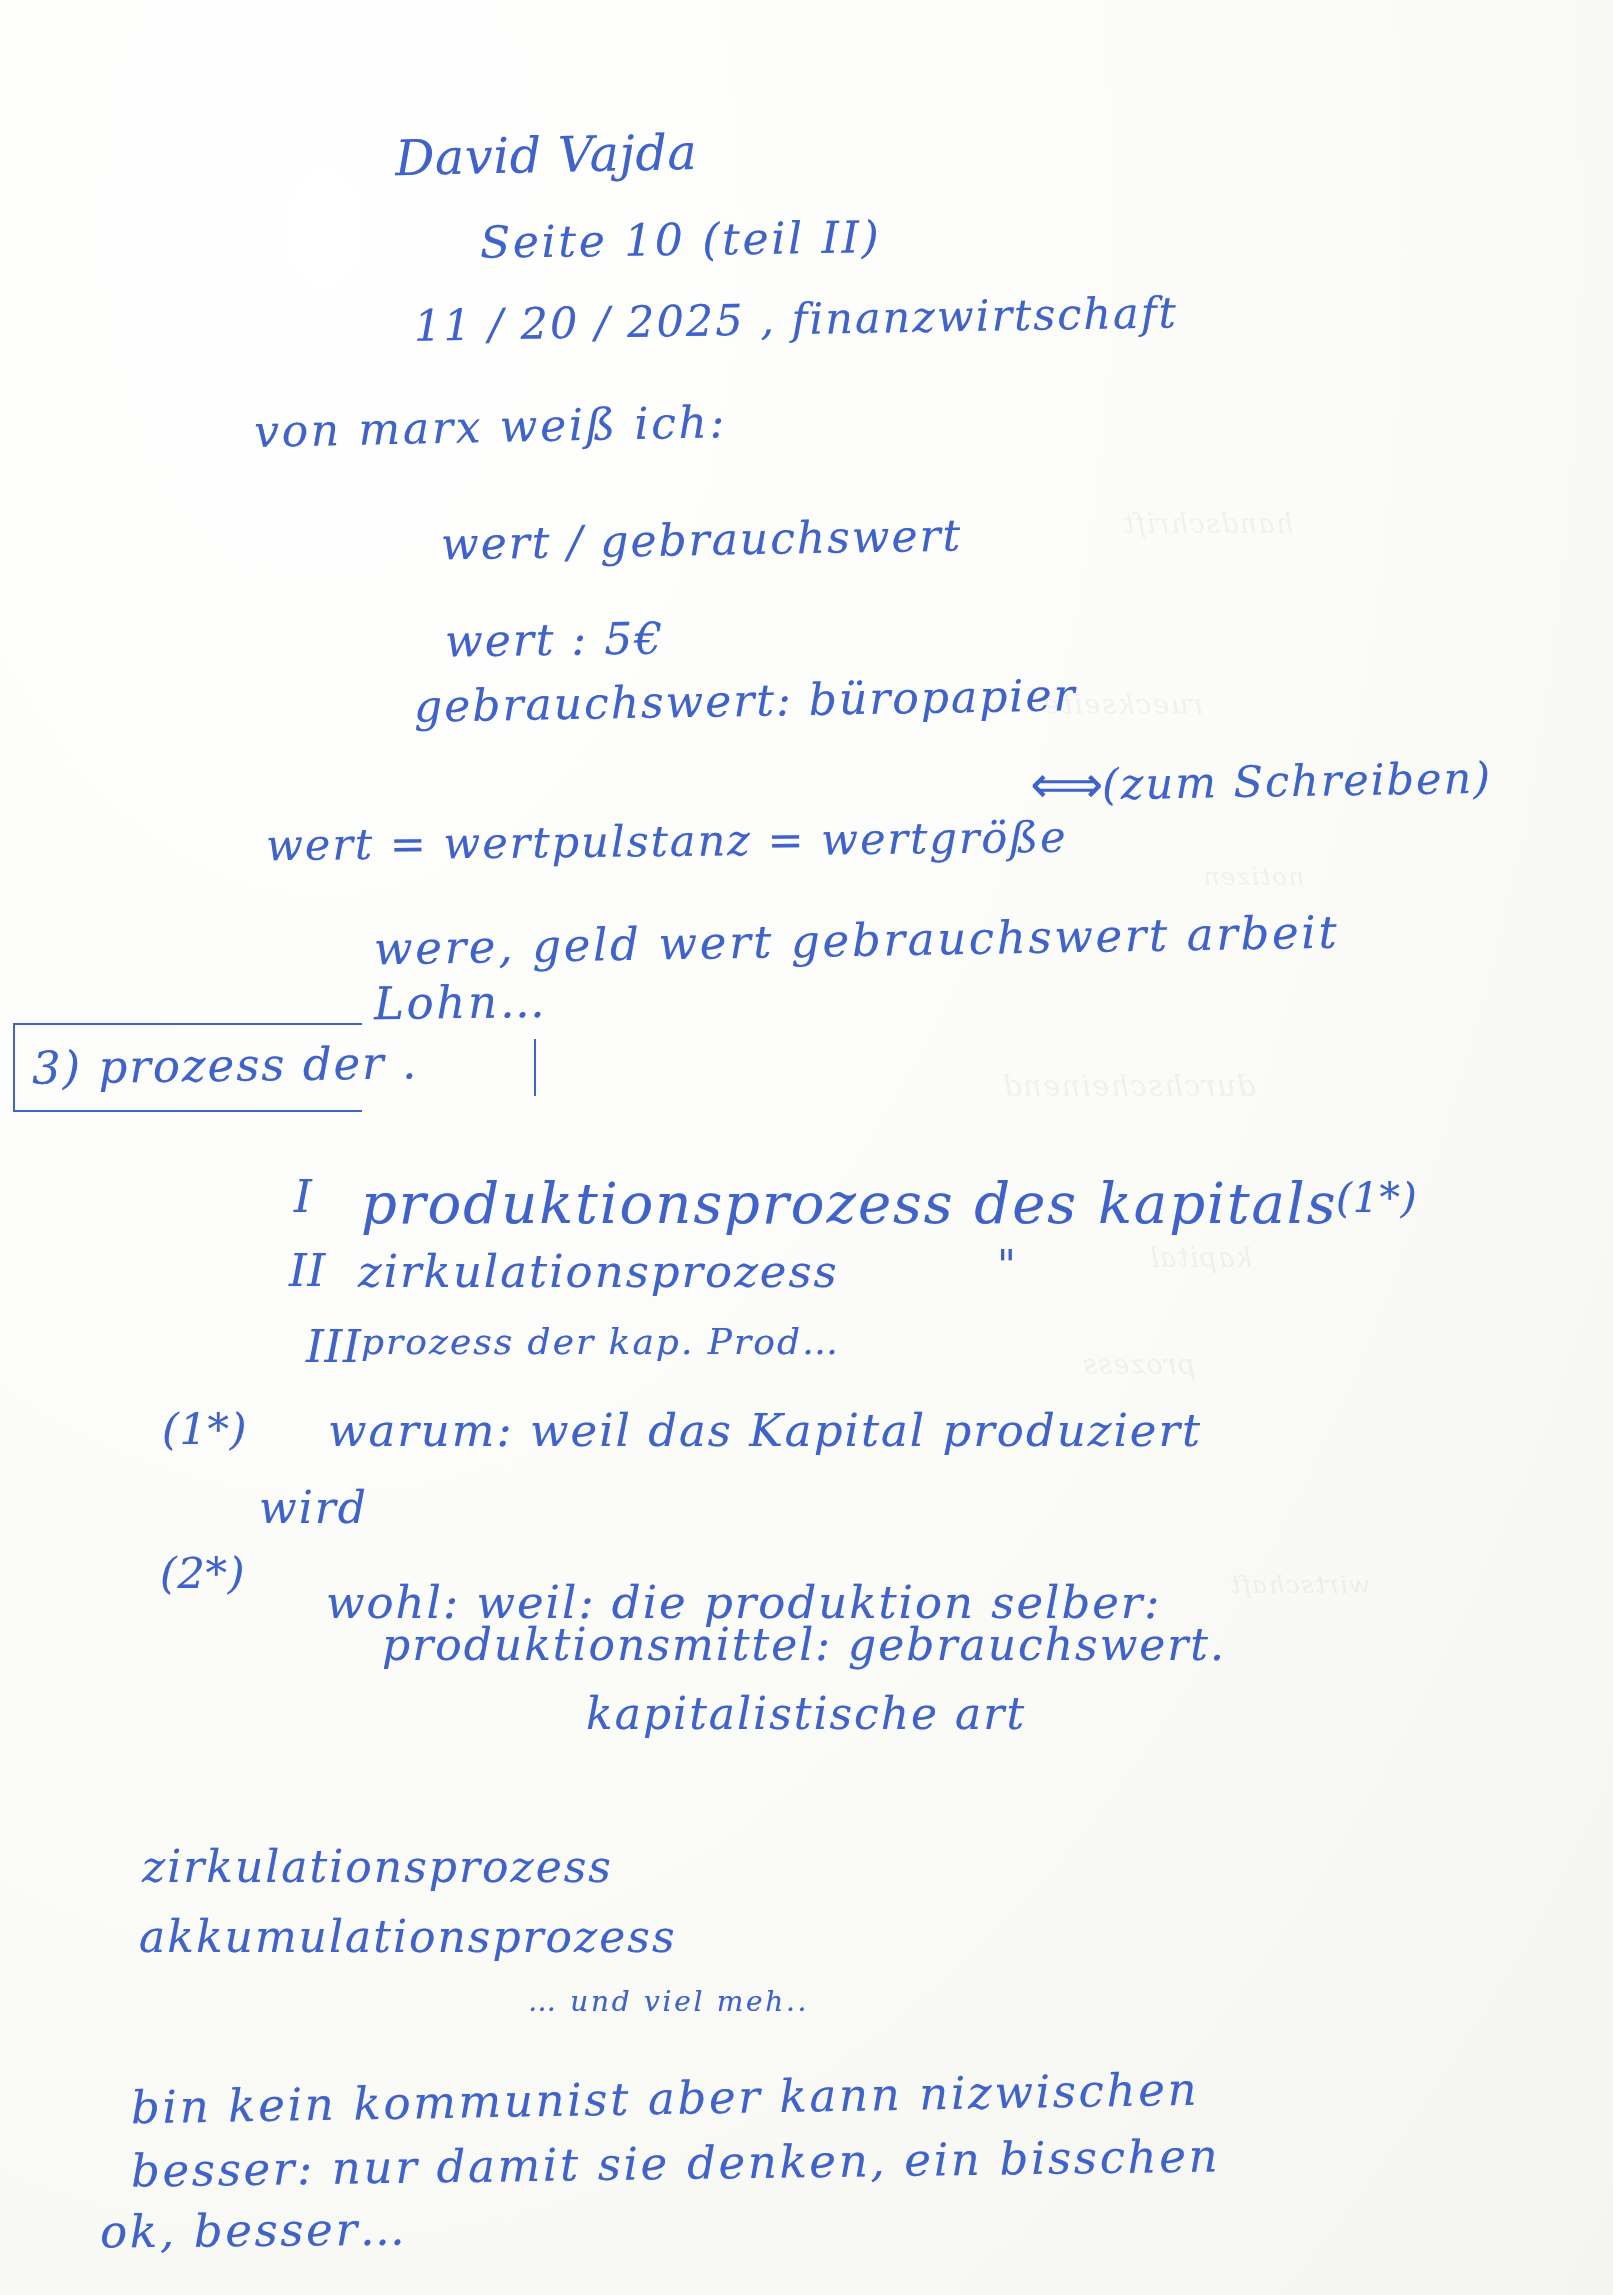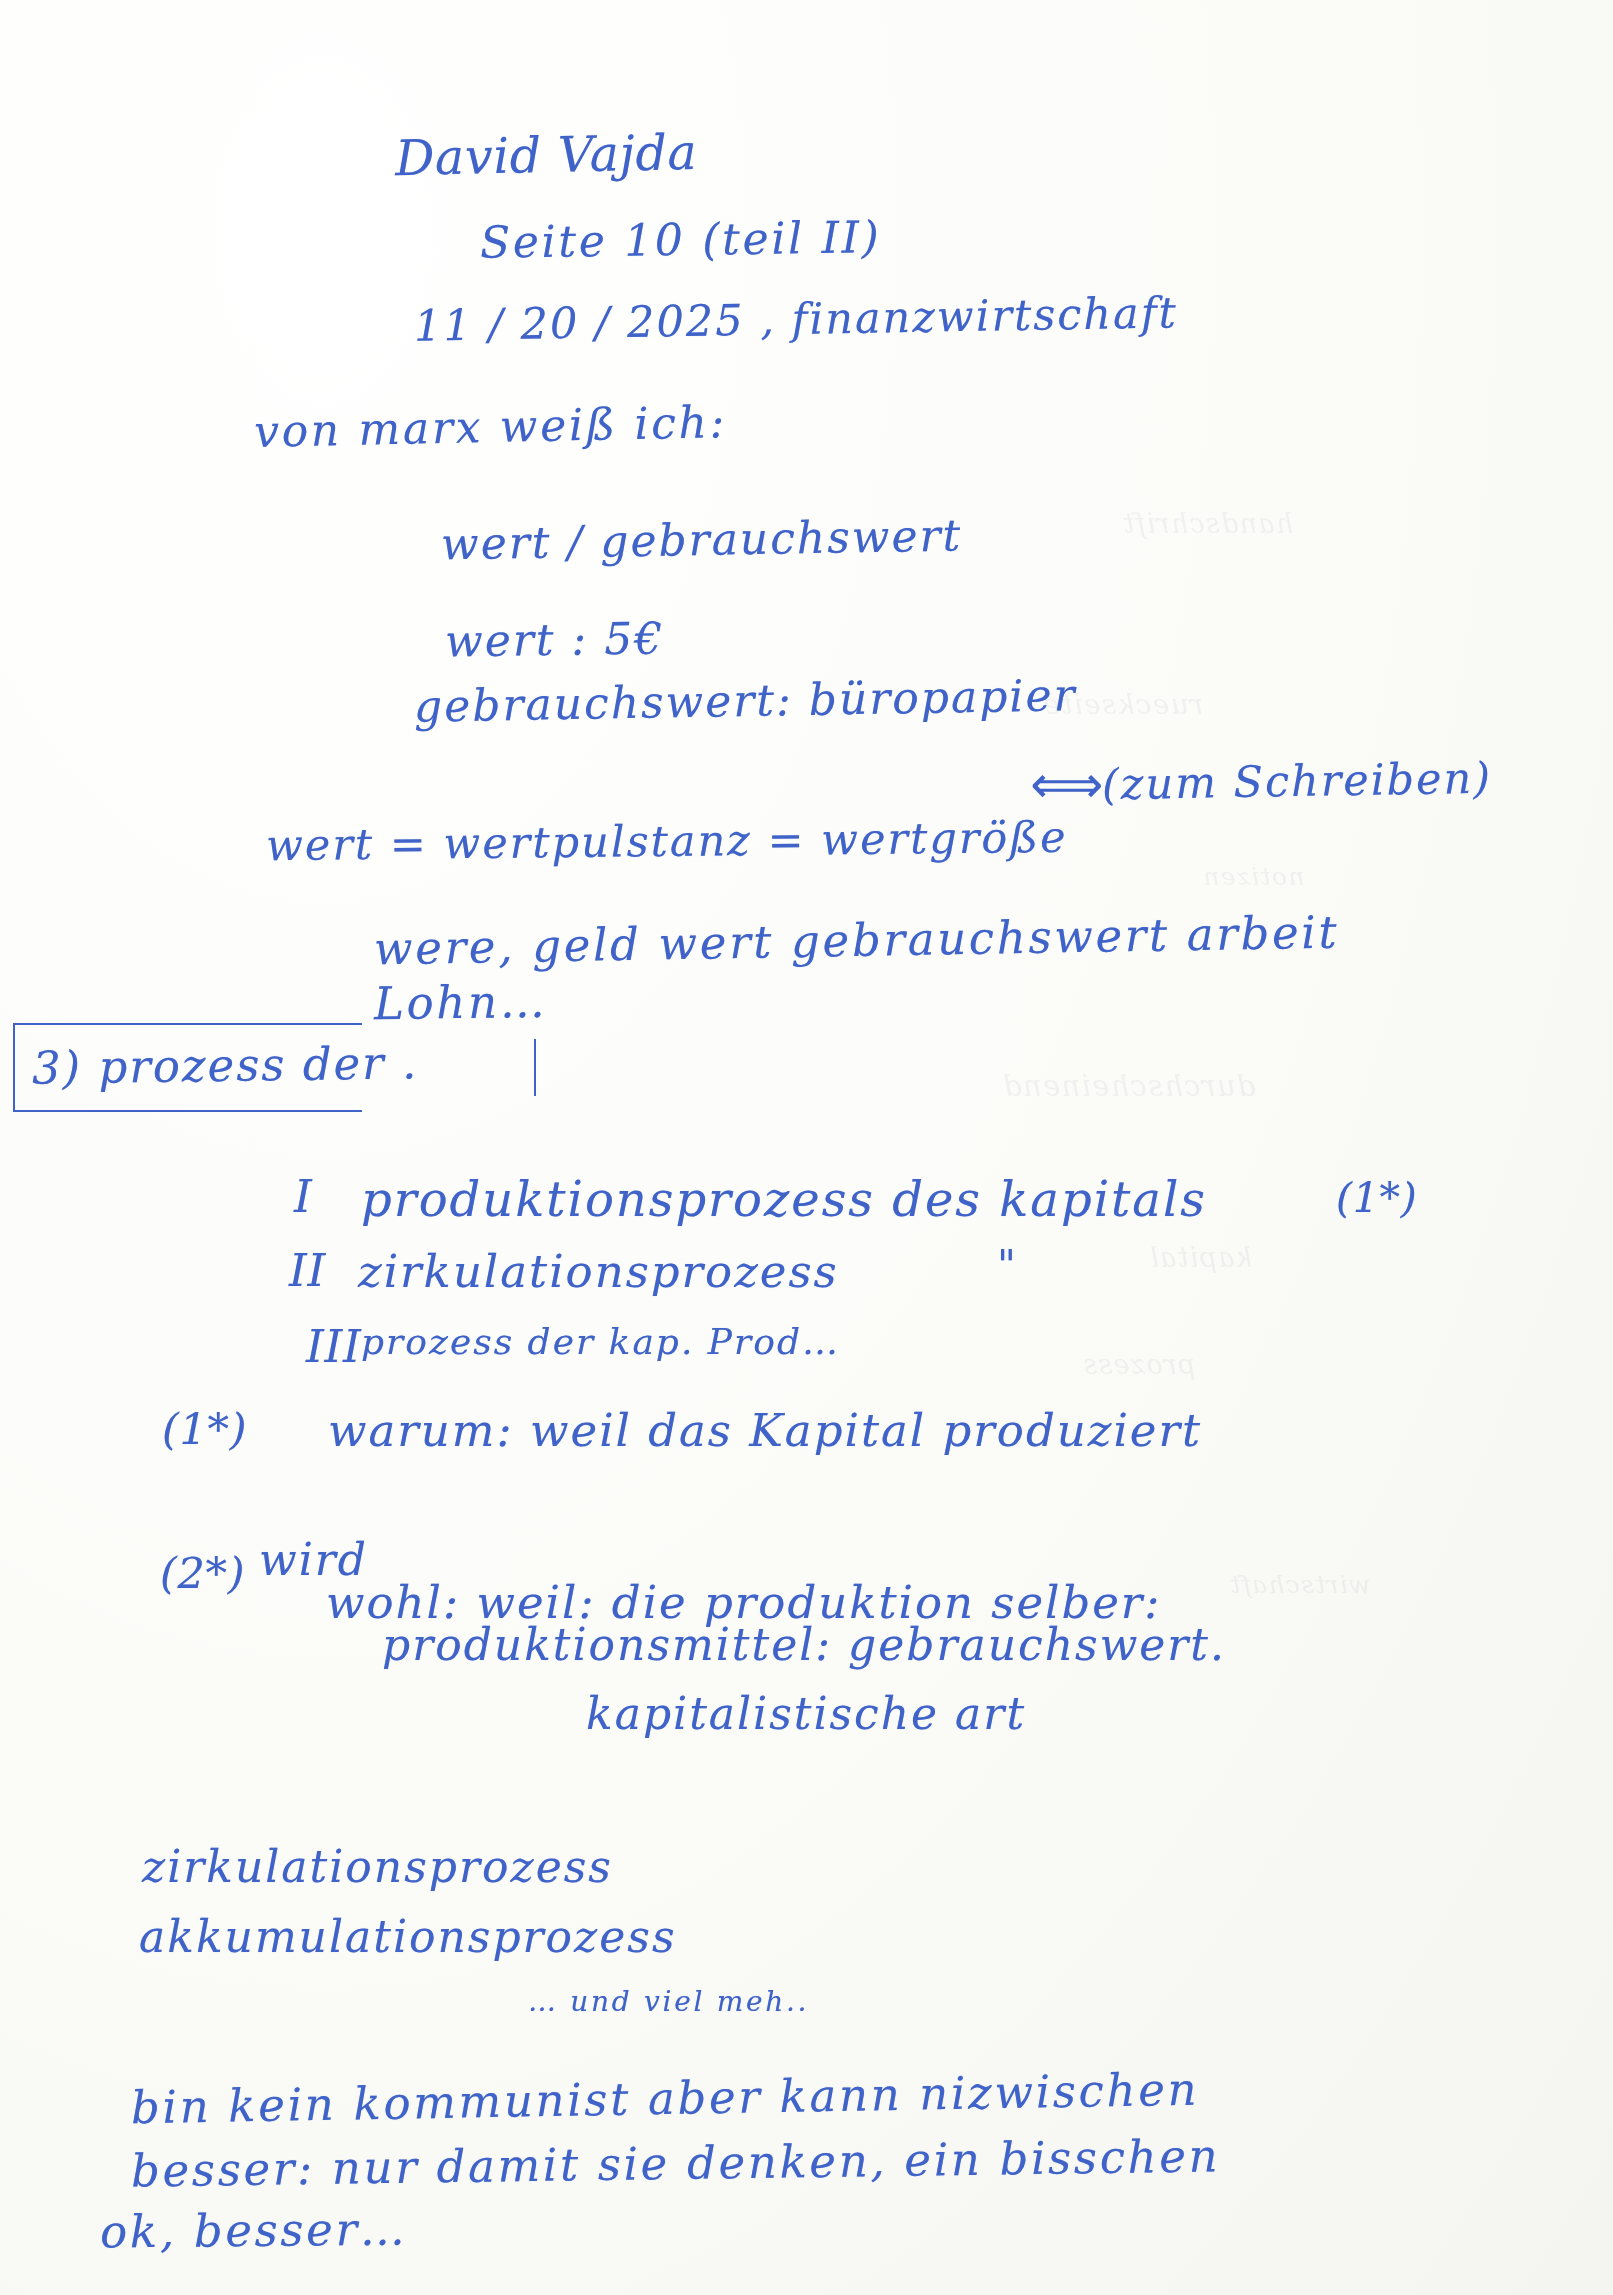--- a/index.html
+++ b/index.html
@@ -107,41 +107,41 @@
 
   <div class="hw" style="left:374px; top:976px; font-size:45px; transform:rotate(-0.8deg); letter-spacing:2.7px;">Lohn…</div>
 
   <div id="section-box" style="left:13.4px; top:1023px; width:347px; height:85px;"></div>
   <div id="section-box-tail" style="left:534px; top:1039px; height:57px;"></div>
 
   <div class="hw" style="left:32px; top:1039px; font-size:45px; transform:rotate(-0.8deg); letter-spacing:2px;">3) prozess der .</div>
 
   <div style="position:absolute; left:294px; top:1170px;">
     <span class="hw roman" style="position:relative; left:0; top:0; font-size:45px;">I</span>
-    <span class="hw" style="position:absolute; left:67px; top:1.3px; font-size:48px; letter-spacing:2px;">produktionsprozess des kapitals</span>
+    <span class="hw" style="position:absolute; left:67px; top:1.3px; font-size:56px; letter-spacing:2px;">produktionsprozess des kapitals</span>
     <span class="hw" style="position:absolute; left:1042px; top:4px; font-size:41px;">(1*)</span>
   </div>
 
   <div style="position:absolute; left:289px; top:1244px;">
     <span class="hw roman" style="position:relative; left:0; top:0; font-size:45px;">II</span>
     <span class="hw" style="position:absolute; left:69px; top:1.3px; font-size:45px; letter-spacing:2px;">zirkulationsprozess</span>
     <span class="hw" style="position:absolute; left:708px; top:-2.7px; font-size:41px;">"</span>
   </div>
 
   <div style="position:absolute; left:286px; top:1320px;">
     <span class="hw roman" style="position:relative; left:0; top:0; font-size:45px;margin-left:20px;">III</span>
     <span class="hw" style="position:absolute; left:75px; top:1.3px; font-size:36px; letter-spacing:2px;">prozess der kap. Prod…</span>
   </div>
 
   <div style="position:absolute; left:162px; top:1404px;">
     <span class="hw" style="position:relative; font-size:43px;">(1*)</span>
     <span class="hw" style="position:absolute; left:166px; top:0; font-size:45px; letter-spacing:2px;">warum:  weil das Kapital produziert</span>
   </div>
 
-  <div class="hw" style="left:259px; top:1534px; font-size:44px; letter-spacing:2px;">wird</div>
+  <div class="hw" style="left:259px; top:1482px; font-size:44px; letter-spacing:2px;">wird</div>
 
   <div style="position:absolute; left:160px; top:1548px;">
     <span class="hw" style="position:relative; font-size:43px;">(2*)</span>
     <span class="hw" style="position:absolute; left:166px; top:0; font-size:45px; letter-spacing:2px;margin-top:28px;">wohl:   weil: die produktion selber:</span>
   </div>
 
   <div class="hw" style="left:586px; top:1688px; font-size:44px; letter-spacing:2px;">kapitalistische art</div>
 
   <div class="hw" style="left:382px; top:1619px; font-size:44px; letter-spacing:2px;">produktionsmittel: gebrauchswert.</div>
 

